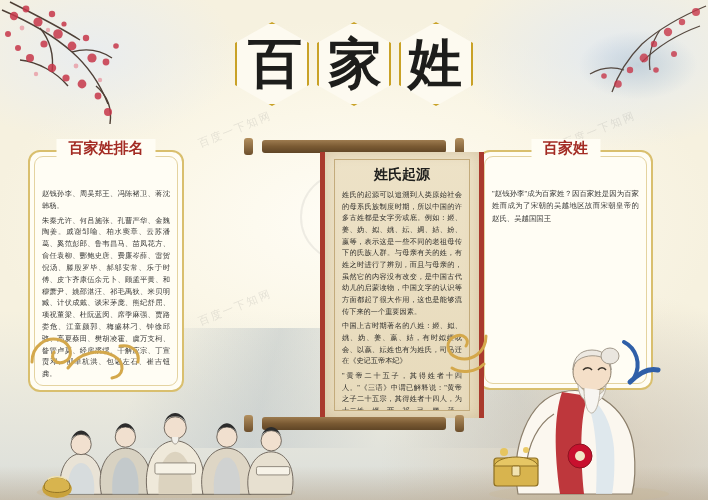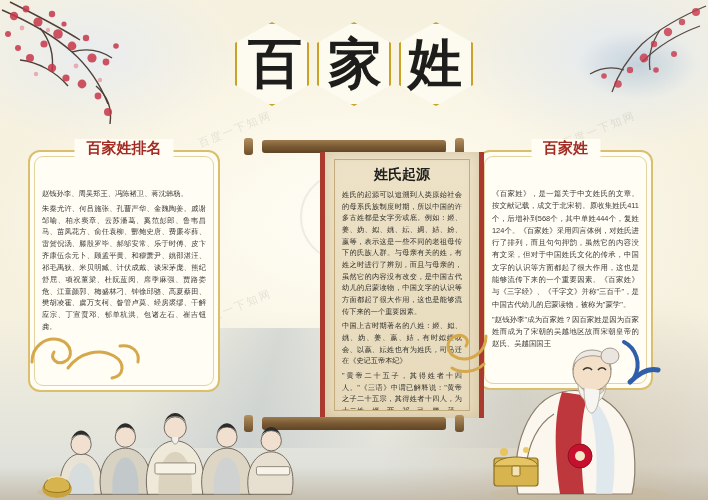--- a/index.html
+++ b/index.html
@@ -158,21 +158,21 @@
     font-size: 7.3px;
     line-height: 1.62;
     color: #3a3a38;
     text-align: justify;
     overflow: hidden;
     margin-top: 16px;
   }
   .card-body p { margin: 0 0 3px 0; text-indent: 0; }
 
   
-  .card-left { left: 28px; top: 150px; width: 192px; height: 242px; }
+  .card-left { left: 28px; top: 150px; width: 156px; height: 242px; }
   
   .card-right { left: 478px; top: 150px; width: 175px; height: 240px; }
   .card-right .card-body { font-size: 7.4px; line-height: 1.66; }
 
   
   .scroll {
     position: absolute;
     left: 272px; top: 140px;
     width: 164px; height: 290px;
   }
@@ -339,21 +339,20 @@
     <div class="card-body">
       <p>赵钱孙李、周吴郑王、冯陈褚卫、蒋沈韩杨。</p>
       <p>朱秦尤许、何吕施张、孔曹严华、金魏陶姜。戚谢邹喻、柏水窦章、云苏潘葛、奚范彭郎、鲁韦昌马、苗凤花方、俞任袁柳、酆鲍史唐、费廉岑薛、雷贺倪汤、滕殷罗毕、郝邬安常、乐于时傅、皮卞齐康伍余元卜、顾孟平黄、和穆萧尹、姚邵湛汪、祁毛禹狄、米贝明臧、计伏成戴、谈宋茅庞、熊纪舒屈、项祝董梁、杜阮蓝闵、席季麻强、贾路娄危、江童颜郭、梅盛林刁、钟徐邱骆、高夏蔡田、樊胡凌霍、虞万支柯、昝管卢莫、经房裘缪、干解应宗、丁宣贲邓、郁单杭洪、包诸左石、崔吉钮龚。</p>
     </div>
   </div>
 
   <div class="card card-right">
     <div class="card-inner"></div>
     <div class="card-head">百家姓</div>
     <div class="card-body">
-      <p>《百家姓》，是一篇关于中文姓氏的文章。按文献记载，成文于北宋初。原收集姓氏411个，后增补到568个，其中单姓444个，复姓124个。《百家姓》采用四言体例，对姓氏进行了排列，而且句句押韵，虽然它的内容没有文采，但对于中国姓氏文化的传承，中国文字的认识等方面都起了很大作用，这也是能够流传下来的一个重要因素。《百家姓》与《三字经》、《千字文》并称"三百千"，是中国古代幼儿的启蒙读物，被称为"蒙学"。</p>
       <p>"赵钱孙李"成为百家姓？因百家姓是因为百家姓而成为了宋朝的吴越地区故而宋朝皇帝的赵氏、吴越国国王</p>
     </div>
   </div>
 
   <div class="scroll">
     <div class="scroll-bar top">
       <div class="scroll-knob l"></div>
       <div class="scroll-knob r"></div>
     </div>
     <div class="scroll-sheet">

